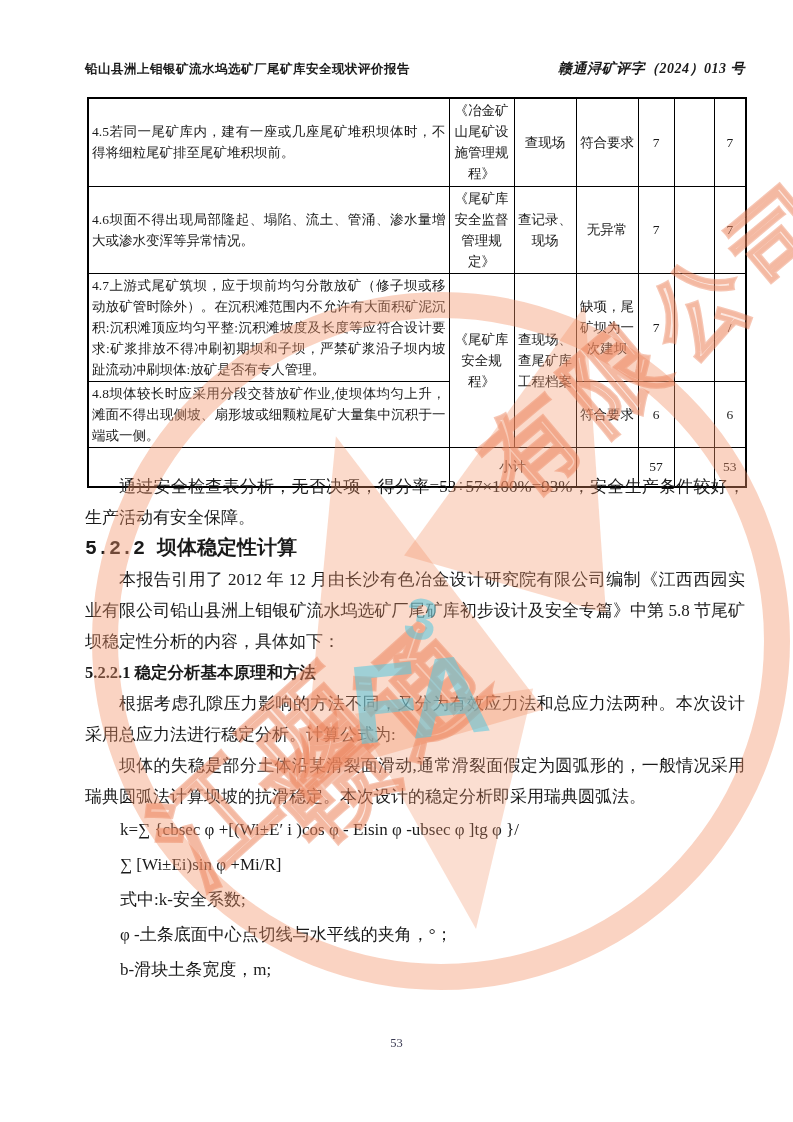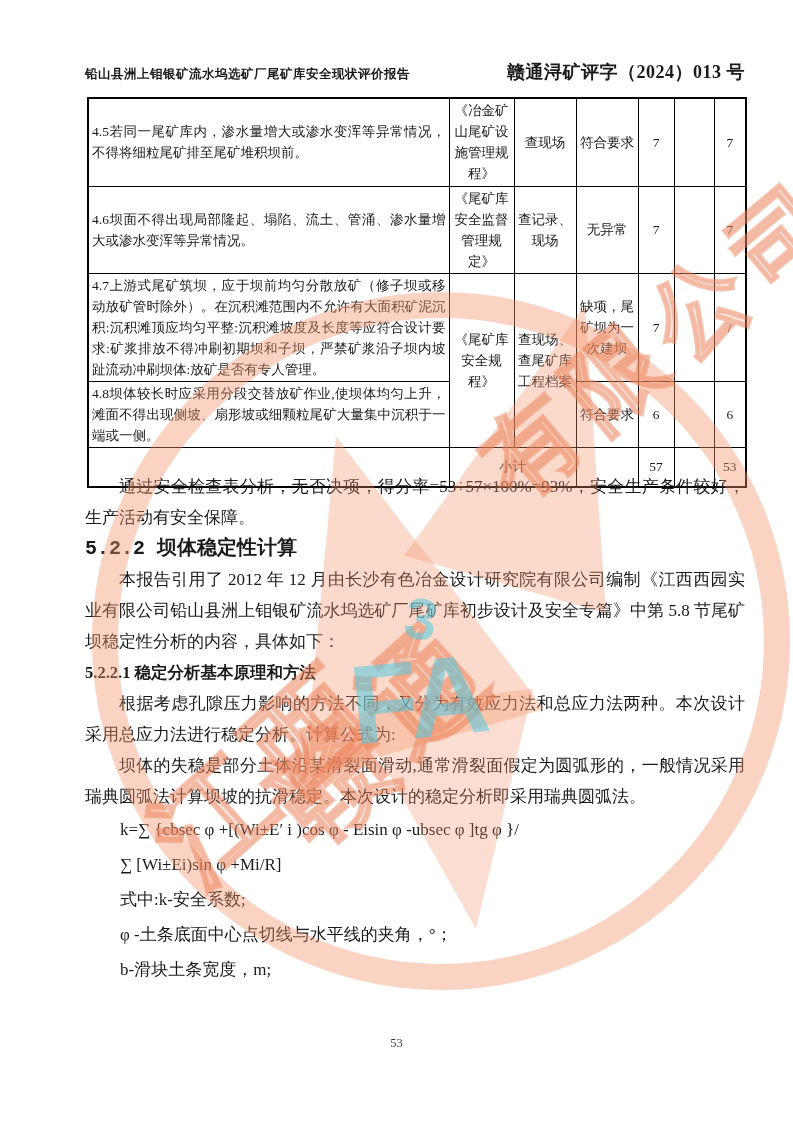--- a/index.html
+++ b/index.html
@@ -3,21 +3,21 @@
 <meta charset="utf-8">
 <style>
   html,body{margin:0;padding:0;background:#e8e8e8;}
   .page{
     position:relative;width:793px;height:1122px;margin:0 auto;background:#ffffff;
     font-family:"Liberation Serif","DejaVu Serif",serif;color:#1a1a1a;overflow:hidden;
   }
   
   .hdr{position:absolute;top:60px;left:85px;right:48px;display:flex;justify-content:space-between;align-items:baseline;}
   .hdr-left{font-size:12.5px;font-weight:bold;font-family:"Liberation Sans","DejaVu Sans",sans-serif;letter-spacing:.5px;}
-  .hdr-right{font-size:18px;font-weight:bold;letter-spacing:.5px;}
+  .hdr-right{font-size:14px;font-weight:bold;letter-spacing:.5px;font-style:italic;}
   
   table.chk{
     position:absolute;top:97px;left:87px;width:658px;border-collapse:collapse;
     font-size:13.5px;line-height:21px;table-layout:fixed;
   }
   table.chk{border:2px solid #000;}
   table.chk td{border:1px solid #000;padding:1px 3px;vertical-align:middle;overflow:hidden;margin-top:40px;}
   td.c-item{text-align:left;text-align:justify;}
   td.c-mid{text-align:center;}
   
@@ -66,21 +66,21 @@
       <col style="width:361px">
         <col style="width:65px">
         <col style="width:62px">
       <col style="width:62px">
         <col style="width:36px">
         <col style="width:40px">
         <col style="width:32px">
     </colgroup>
     <tbody>
       <tr style="height:88px">
-        <td class="c-item">4.5若同一尾矿库内，渗水量增大或渗水变浑等异常情况，不得将细粒尾矿排至尾矿堆积坝前。</td>
+        <td class="c-item">4.5若同一尾矿库内，建有一座或几座尾矿堆积坝体时，不得将细粒尾矿排至尾矿堆积坝前。</td>
         <td class="c-mid">《冶金矿山尾矿设施管理规程》</td>
         <td class="c-mid">查现场</td>
         <td class="c-mid">符合要求</td>
         <td class="c-mid">7</td>
         <td class="c-mid"></td>
         <td class="c-mid">7</td>
       </tr>
       <tr style="height:78px">
         <td class="c-item">4.6坝面不得出现局部隆起、塌陷、流土、管涌、渗水量增大或渗水变浑等异常情况。</td>
         <td class="c-mid">《尾矿库安全监督管理规定》</td>

